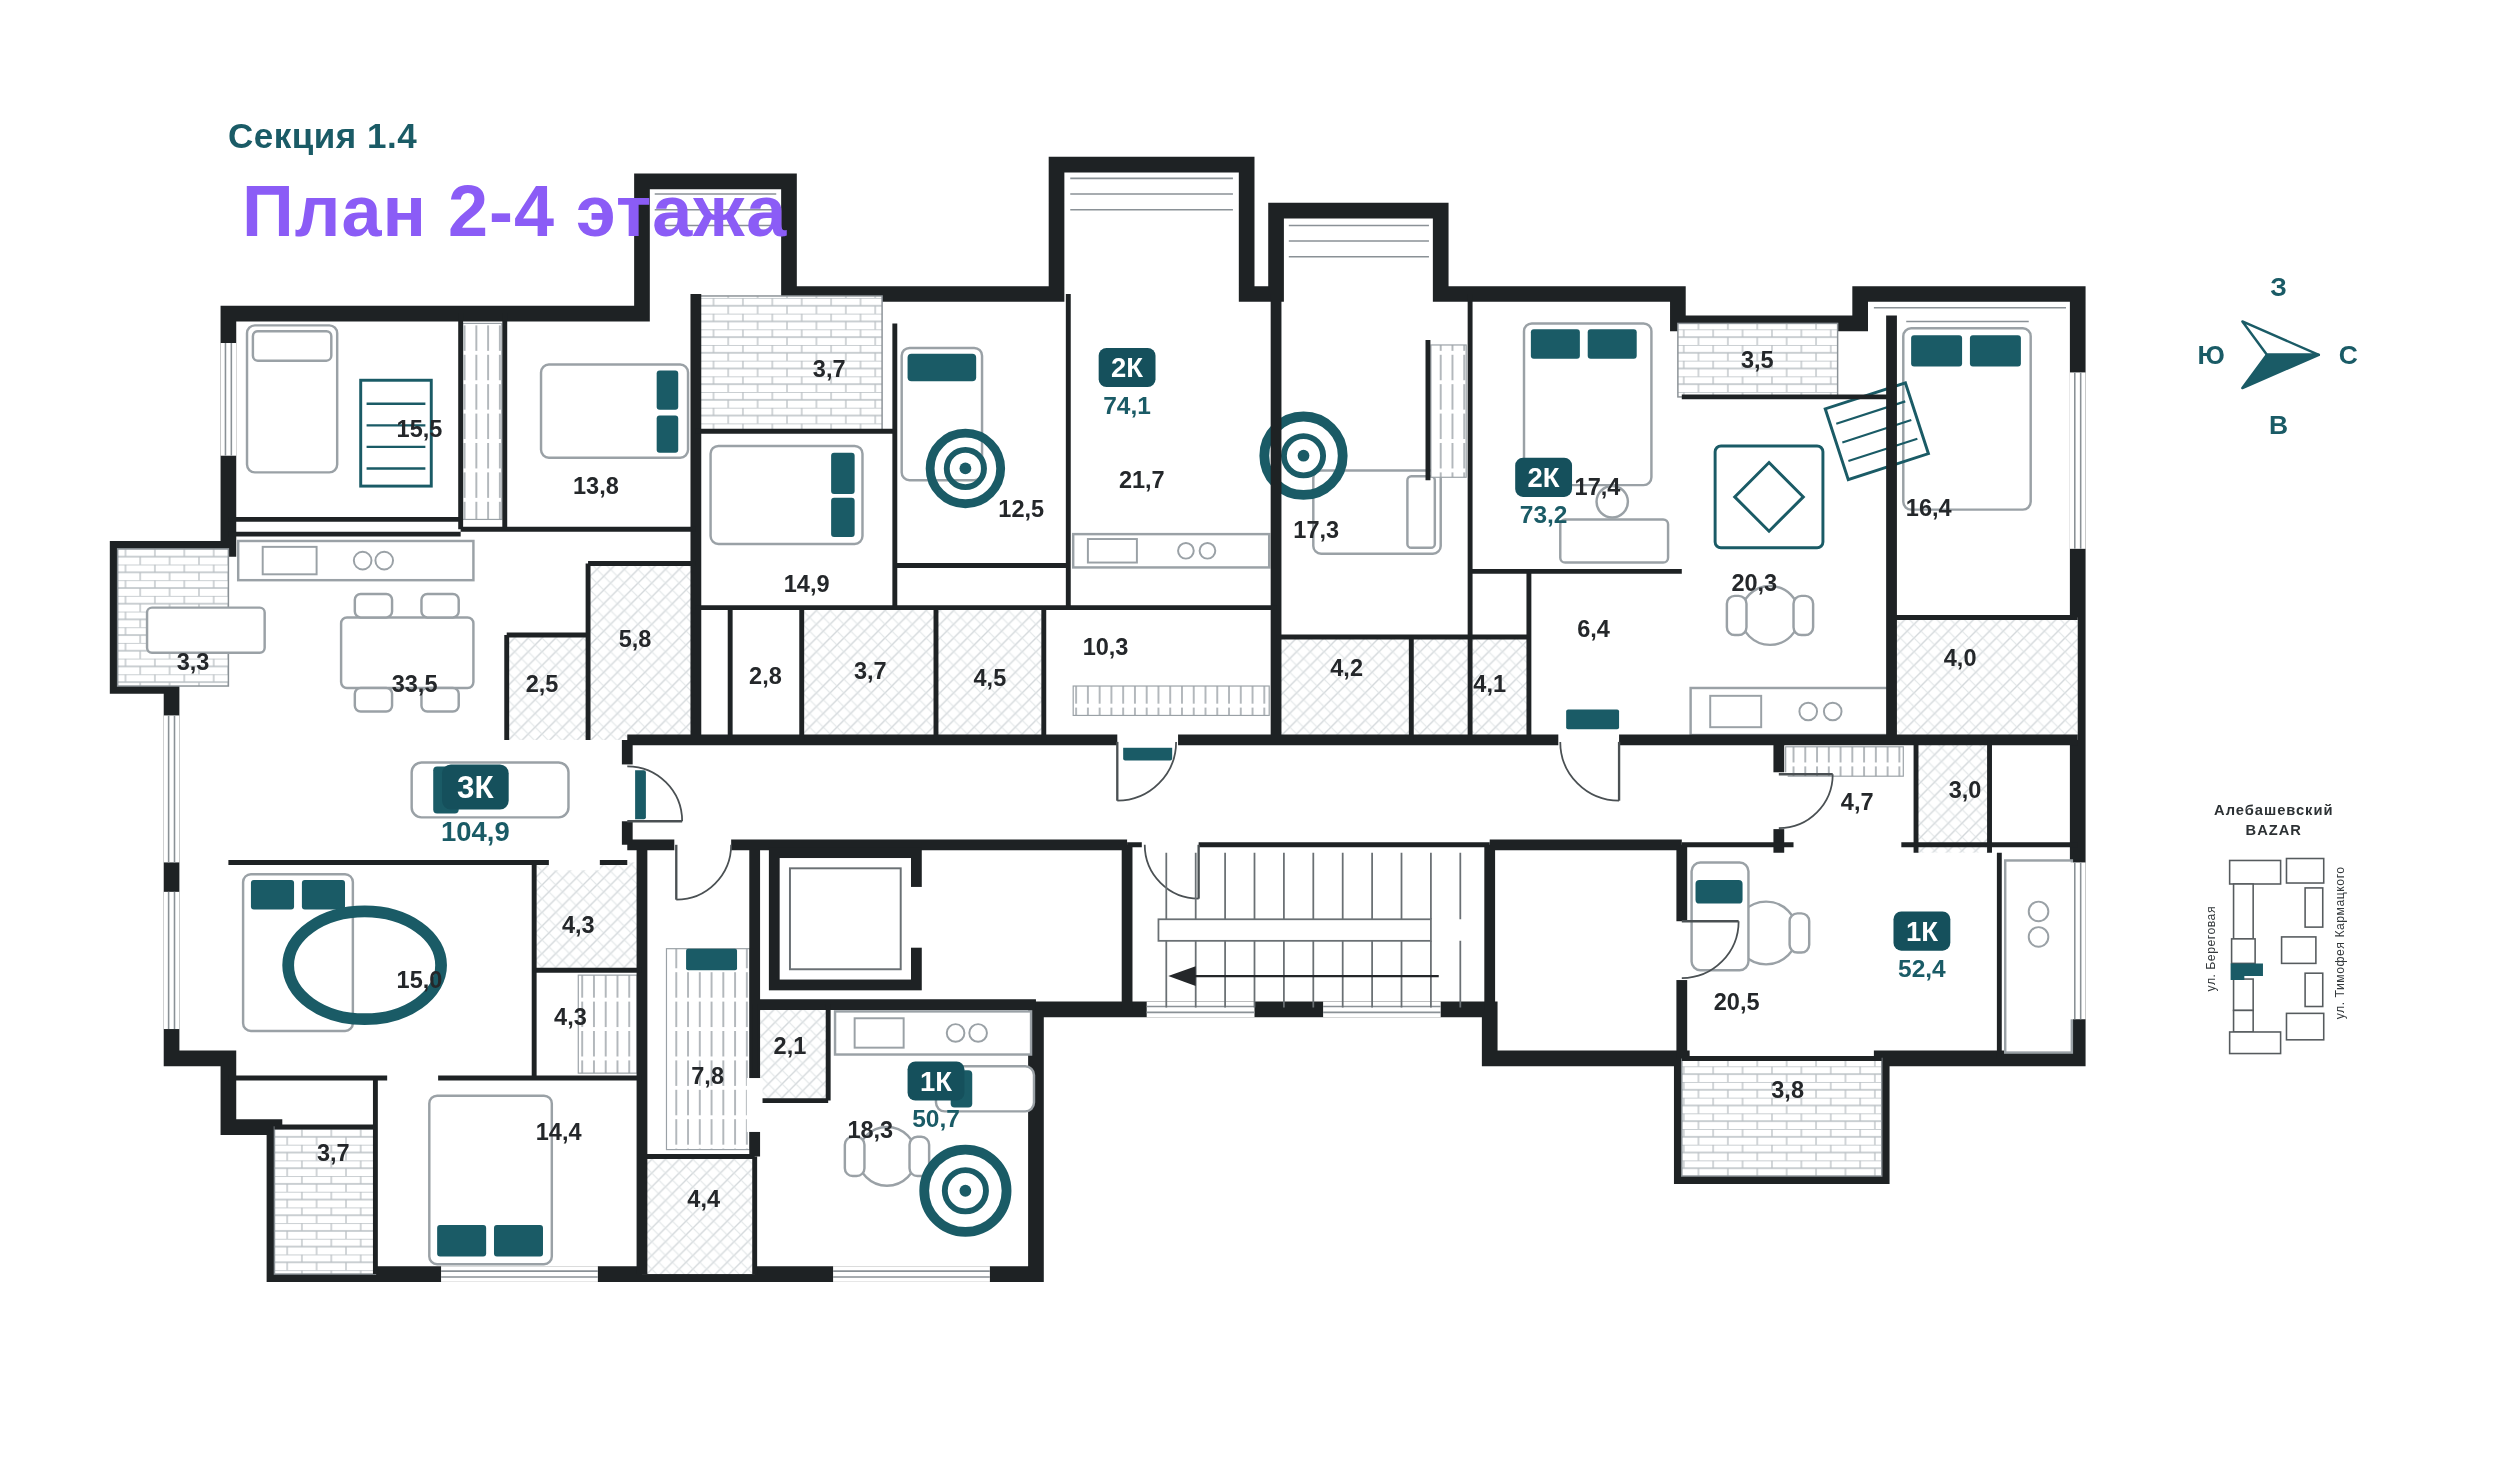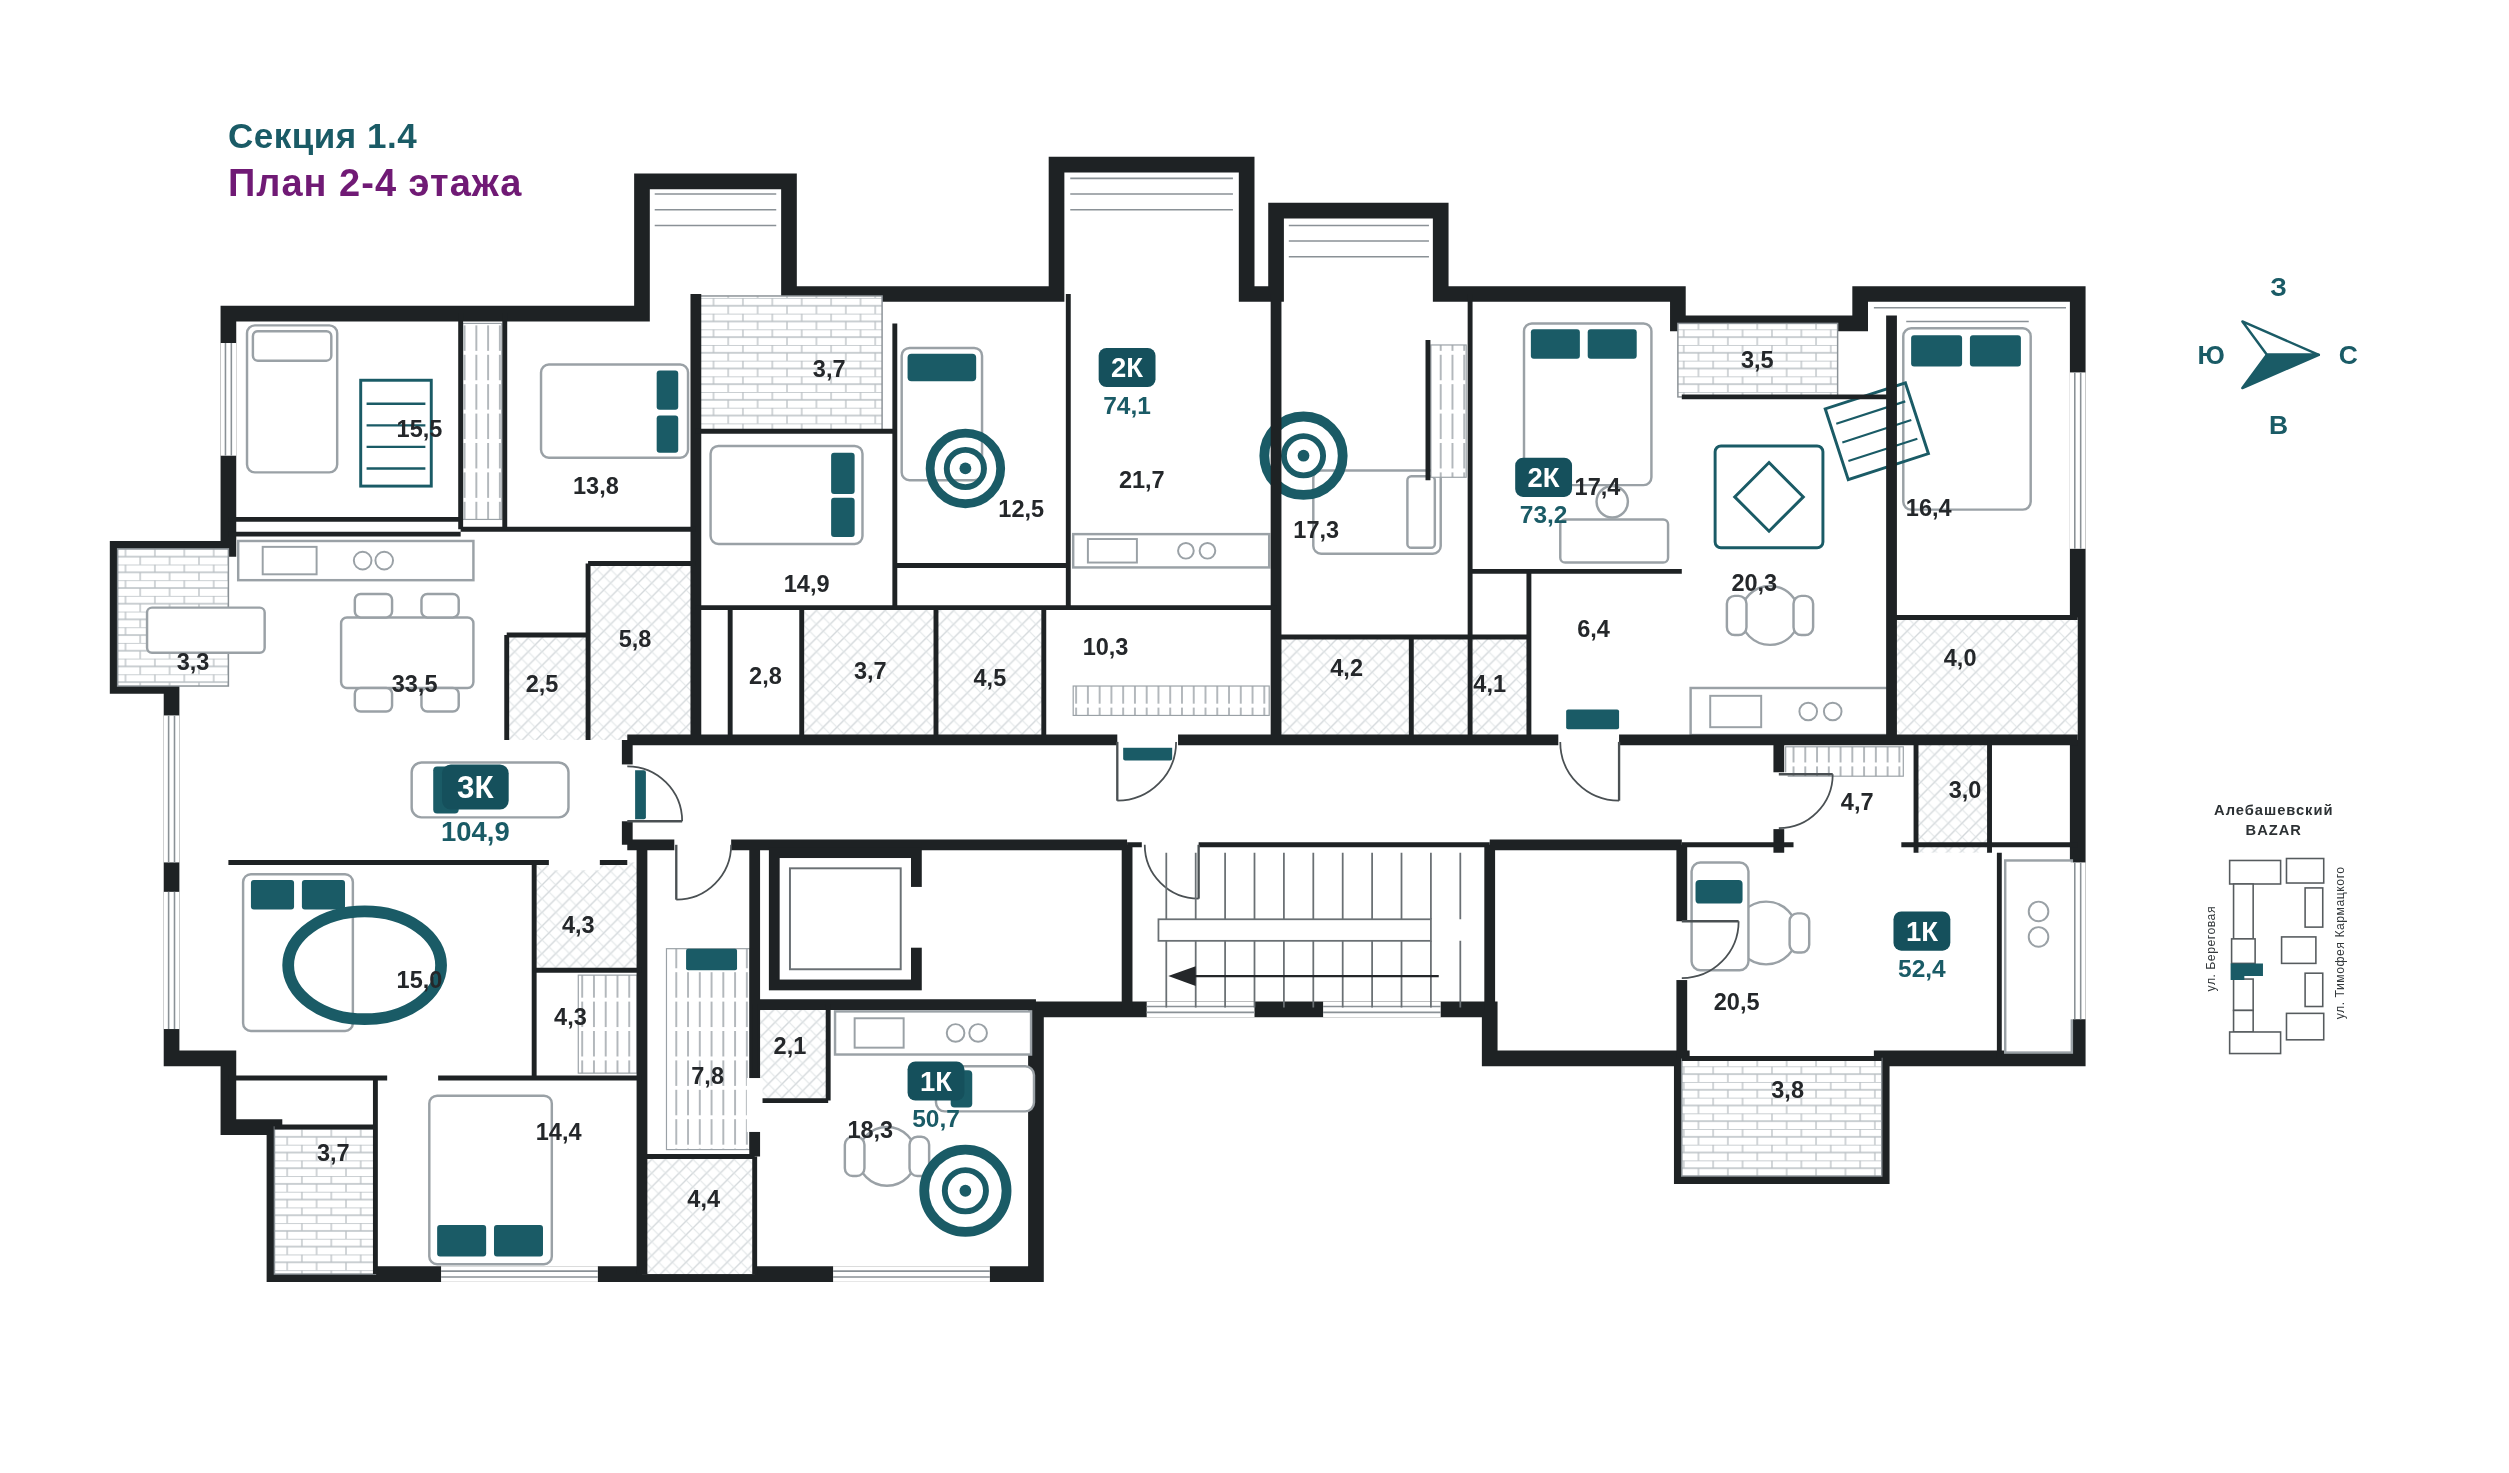--- a/index.html
+++ b/index.html
@@ -1,20 +1,20 @@
 <!DOCTYPE html>
 <html><head>
 <meta charset="utf-8">
 <style>
   html,body{margin:0;padding:0;background:#ffffff;}
   .page{position:relative;width:2378px;height:1473px;background:#fff;overflow:hidden;
         font-family:"Liberation Sans", sans-serif;}
   .title-block{position:absolute;left:228px;top:116px;}
   .title-section{font-size:35px;font-weight:bold;letter-spacing:0.5px;color:#1a5b66;margin:0 0 5.9px 0;}
-  .title-main{font-size:38px;font-weight:bold;letter-spacing:1px;color:#701a75;margin:0;}
+  .title-main{font-size:72px;font-weight:bold;letter-spacing:1px;color:#8b5cf6;margin:14px;}
   svg text{font-family:"Liberation Sans", sans-serif;}
   .room-label{font-size:24px;font-weight:bold;fill:#24272a;}
   .badge-type{font-size:28px;font-weight:bold;fill:#ffffff;}
   .badge-area{font-size:25px;font-weight:bold;fill:#1a5b66;}
   .wall-thick{stroke:#1e2224;stroke-width:16;fill:none;}
   .wall-mid{stroke:#1e2224;stroke-width:11;fill:none;}
   .wall-thin{stroke:#1e2224;stroke-width:5;fill:none;}
   .furn{fill:#ffffff;stroke:#9aa1a6;stroke-width:2.5;}
   .furn-line{stroke:#9aa1a6;stroke-width:2;fill:none;}
   .teal{fill:#1a5b66;}

